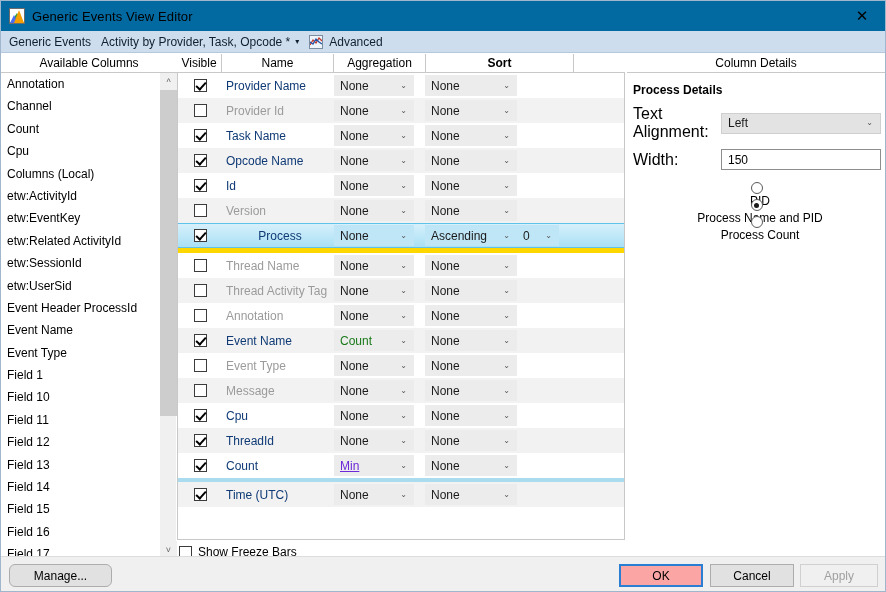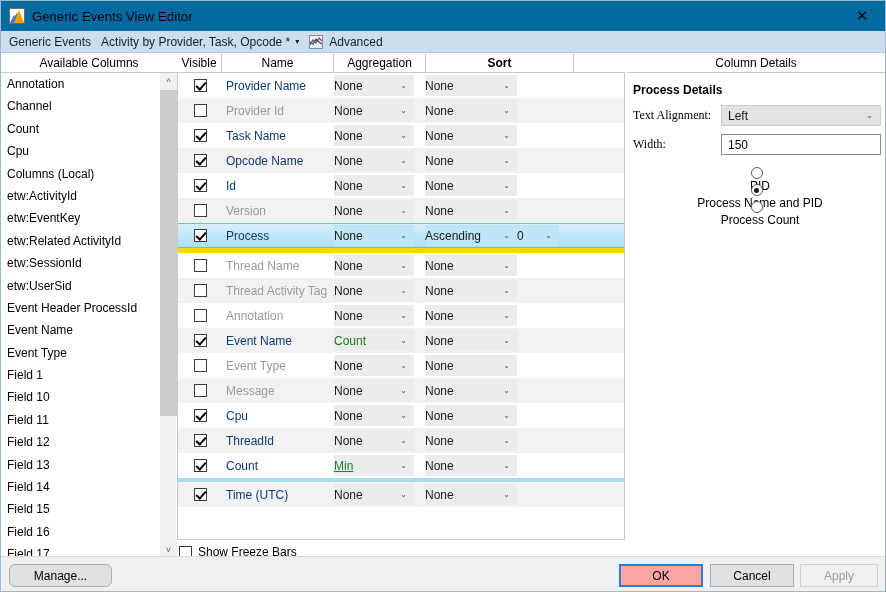--- a/index.html
+++ b/index.html
@@ -124,21 +124,21 @@
   #grid {
     position: absolute; left: 176px; top: 72px; width: 448px; height: 467px;
     background: #ffffff; border: 1px solid #c8c8c8; border-top: none;
     overflow: hidden;
   }
   .row {
     position: relative; height: 25px; width: 446px;
     display: flex; align-items: center;
   }
   .row.alt { background: #f2f2f2; }
-  .row.sel { background: linear-gradient(to bottom,#d7f0fb 0%, #a9e0f5 100%); }
+  .row.sel { background: linear-gradient(to bottom,#d7f0fb 0%, #a9e0f5 100%); text-align: center; }
   .row.sel-border {
     border-top: 1px solid #5fc2e8; border-bottom: 1px solid #5fc2e8;
     height: 25px;
   }
   .cell-visible {
     width: 44px; display: flex; align-items: center; justify-content: center;
     flex: none;
   }
   .chk {
     width: 13px; height: 13px; border: 1px solid #3b3b3b; background: #ffffff;
@@ -152,30 +152,30 @@
   .cell-name {
     width: 112px; flex: none; font-size: 12px; color: #0f3a75;
     white-space: nowrap; padding-left: 4px;
   }
   .cell-name.dim { color: #9b9b9b; }
   .combo {
     height: 21px; background: #ececec; border: none;
     display: flex; align-items: center; position: relative;
     font-size: 12px; color: #1a1a1a;
   }
-  .combo .cv { white-space: nowrap; }
+  .combo .cv { padding-left: 6px; white-space: nowrap; }
   .combo .cc {
     position: absolute; right: 7px; top: 50%; transform: translateY(-50%);
     font-size: 8px; color: #555; line-height: 1;
   }
   .combo.agg { width: 80px; flex: none; }
   .combo.sort { width: 92px; flex: none; margin-left: 11px; }
   .combo.ord { width: 42px; flex: none; }
   .combo.green .cv { color: #1a7a1a; }
-  .combo.gray .cv { color: #15803d; text-decoration: underline; }
+  .combo.gray .cv { color: #6d28d9; text-decoration: underline; }
   .combo.sel-bg { background: #bfe6f7; }
   .freeze-bar {
     position: absolute; left: 0; width: 446px; height: 5px;
     background: #ffd700;
   }
   .freeze-bar.blue { background: #a9dcee; height: 4px; }
 
   
   #freeze-opt {
     position: absolute; left: 178px; top: 544px;
@@ -188,21 +188,21 @@
     position: absolute; left: 626px; top: 72px; width: 258px; height: 467px;
     background: #ffffff;
   }
   #details-title {
     font-size: 12px; font-weight: bold; color: #000;
     margin: 10px 0 0 6px;
   }
   .fld-row {
     display: flex; align-items: center; margin-top: 8px; padding-left: 6px;
   }
-  .fld-label { font-size: 12px; color: #000; width: 88px; flex: none; font-family: Liberation Serif, serif; }
+  .fld-label { font-size: 16px; color: #000; width: 88px; flex: none; }
   .combo-big {
     width: 160px; height: 21px; background: #e3e3e3; border: 1px solid #cfcfcf;
     position: relative; display: flex; align-items: center;
     font-size: 12px; color: #1a1a1a;
   }
   .combo-big .cv { padding-left: 6px; }
   .combo-big .cc {
     position: absolute; right: 7px; top: 50%; transform: translateY(-50%);
     font-size: 8px; color: #555; line-height: 1;
   }

